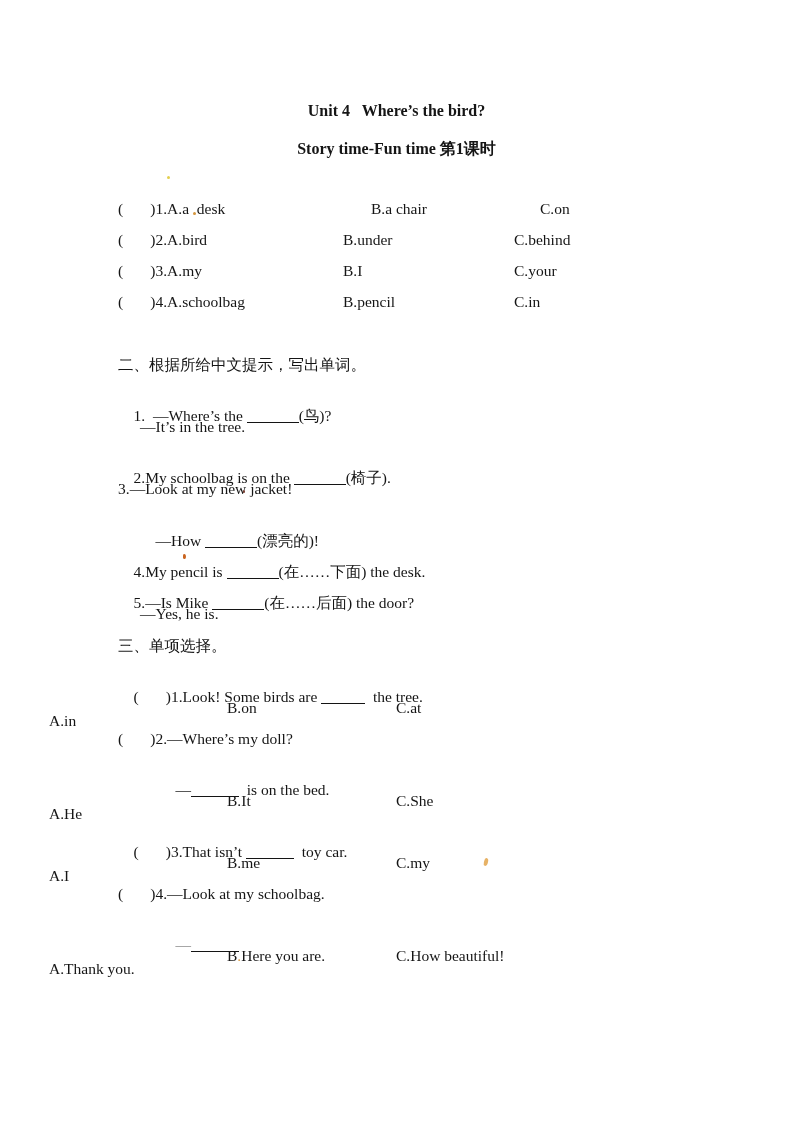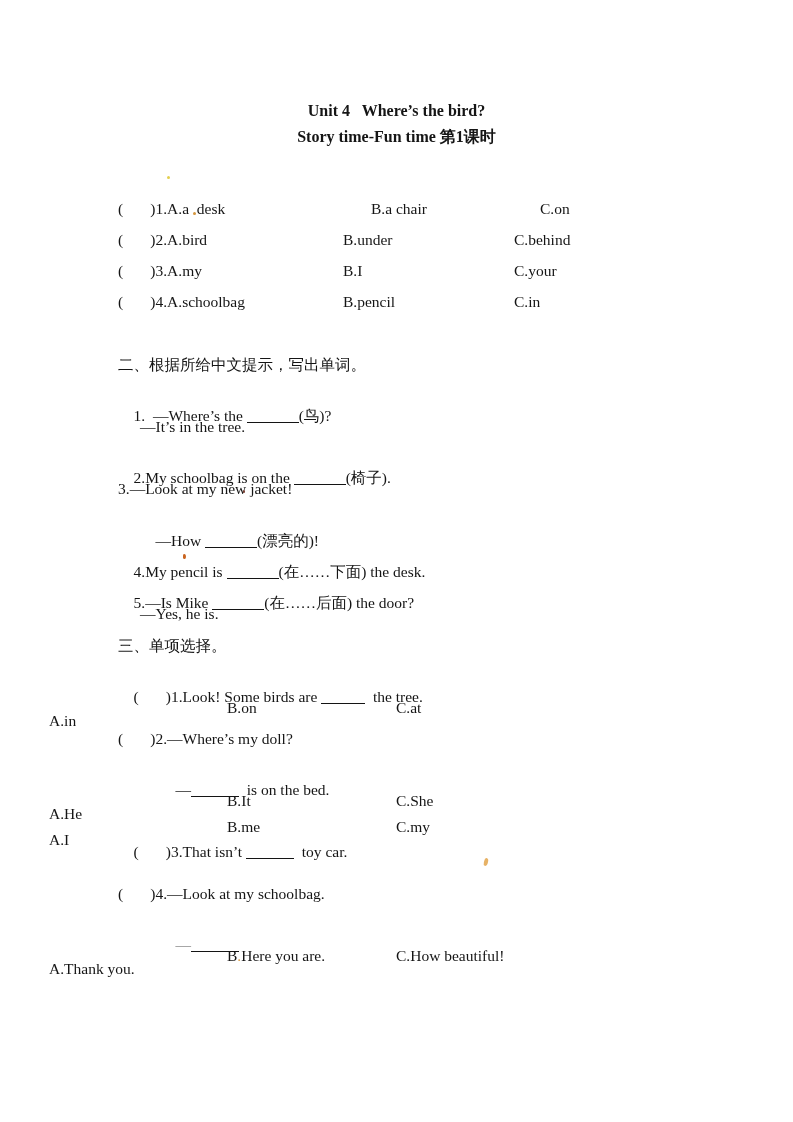--- a/index.html
+++ b/index.html
@@ -46,21 +46,21 @@
   .mark-new{left:243px;top:490px;width:2px;height:3px;background:#7a3b2e;}
   .mark-pencil{left:183px;top:554px;width:3px;height:5px;background:#c9641f;border-radius:40% 60% 60% 40%;}
   .mark-comma{left:484px;top:858px;width:4px;height:8px;background:#e7b266;border-radius:50% 50% 60% 40%;transform:rotate(12deg);}
 </style>
 </head>
 <body>
 
 <div class="page">
 
   <div class="title-line" style="top:101px">Unit 4   Where’s the bird?</div>
-  <div class="title-line" style="top:127px">Story time-Fun time 第1课时</div>
+  <div class="title-line" style="top:139px">Story time-Fun time 第1课时</div>
 
 
   <div class="ln full" style="top:199px">
     <span class="col" style="left:118px">(       )1.A.a  desk</span>
     <span class="col" style="left:371px">B.a chair</span>
     <span class="col" style="left:540px">C.on</span>
   </div>
   <div class="ln full" style="top:230px">
     <span class="col" style="left:118px">(       )2.A.bird</span>
     <span class="col" style="left:343px">B.under</span>
@@ -115,21 +115,21 @@
   </div>
   <div class="ln full" style="top:791px">
     <span class="col colA">A.He</span>
     <span class="col colB">B.It</span>
     <span class="col colC">C.She</span>
   </div>
 
   <div class="ln" style="top:822px">
     <span>(       )3.That isn’t </span><span class="blank w48"></span><span>  toy car.</span>
   </div>
-  <div class="ln full" style="top:817px">
+  <div class="ln full" style="top:853px">
     <span class="col colA">A.I</span>
     <span class="col colB">B.me</span>
     <span class="col colC">C.my</span>
   </div>
 
   <div class="ln" style="top:884px">(       )4.—Look at my schoolbag.</div>
   <div class="ln" style="top:915px;left:160px">
     <span class="dim">—</span><span class="blank w48"></span>
   </div>
   <div class="ln full" style="top:946px">

